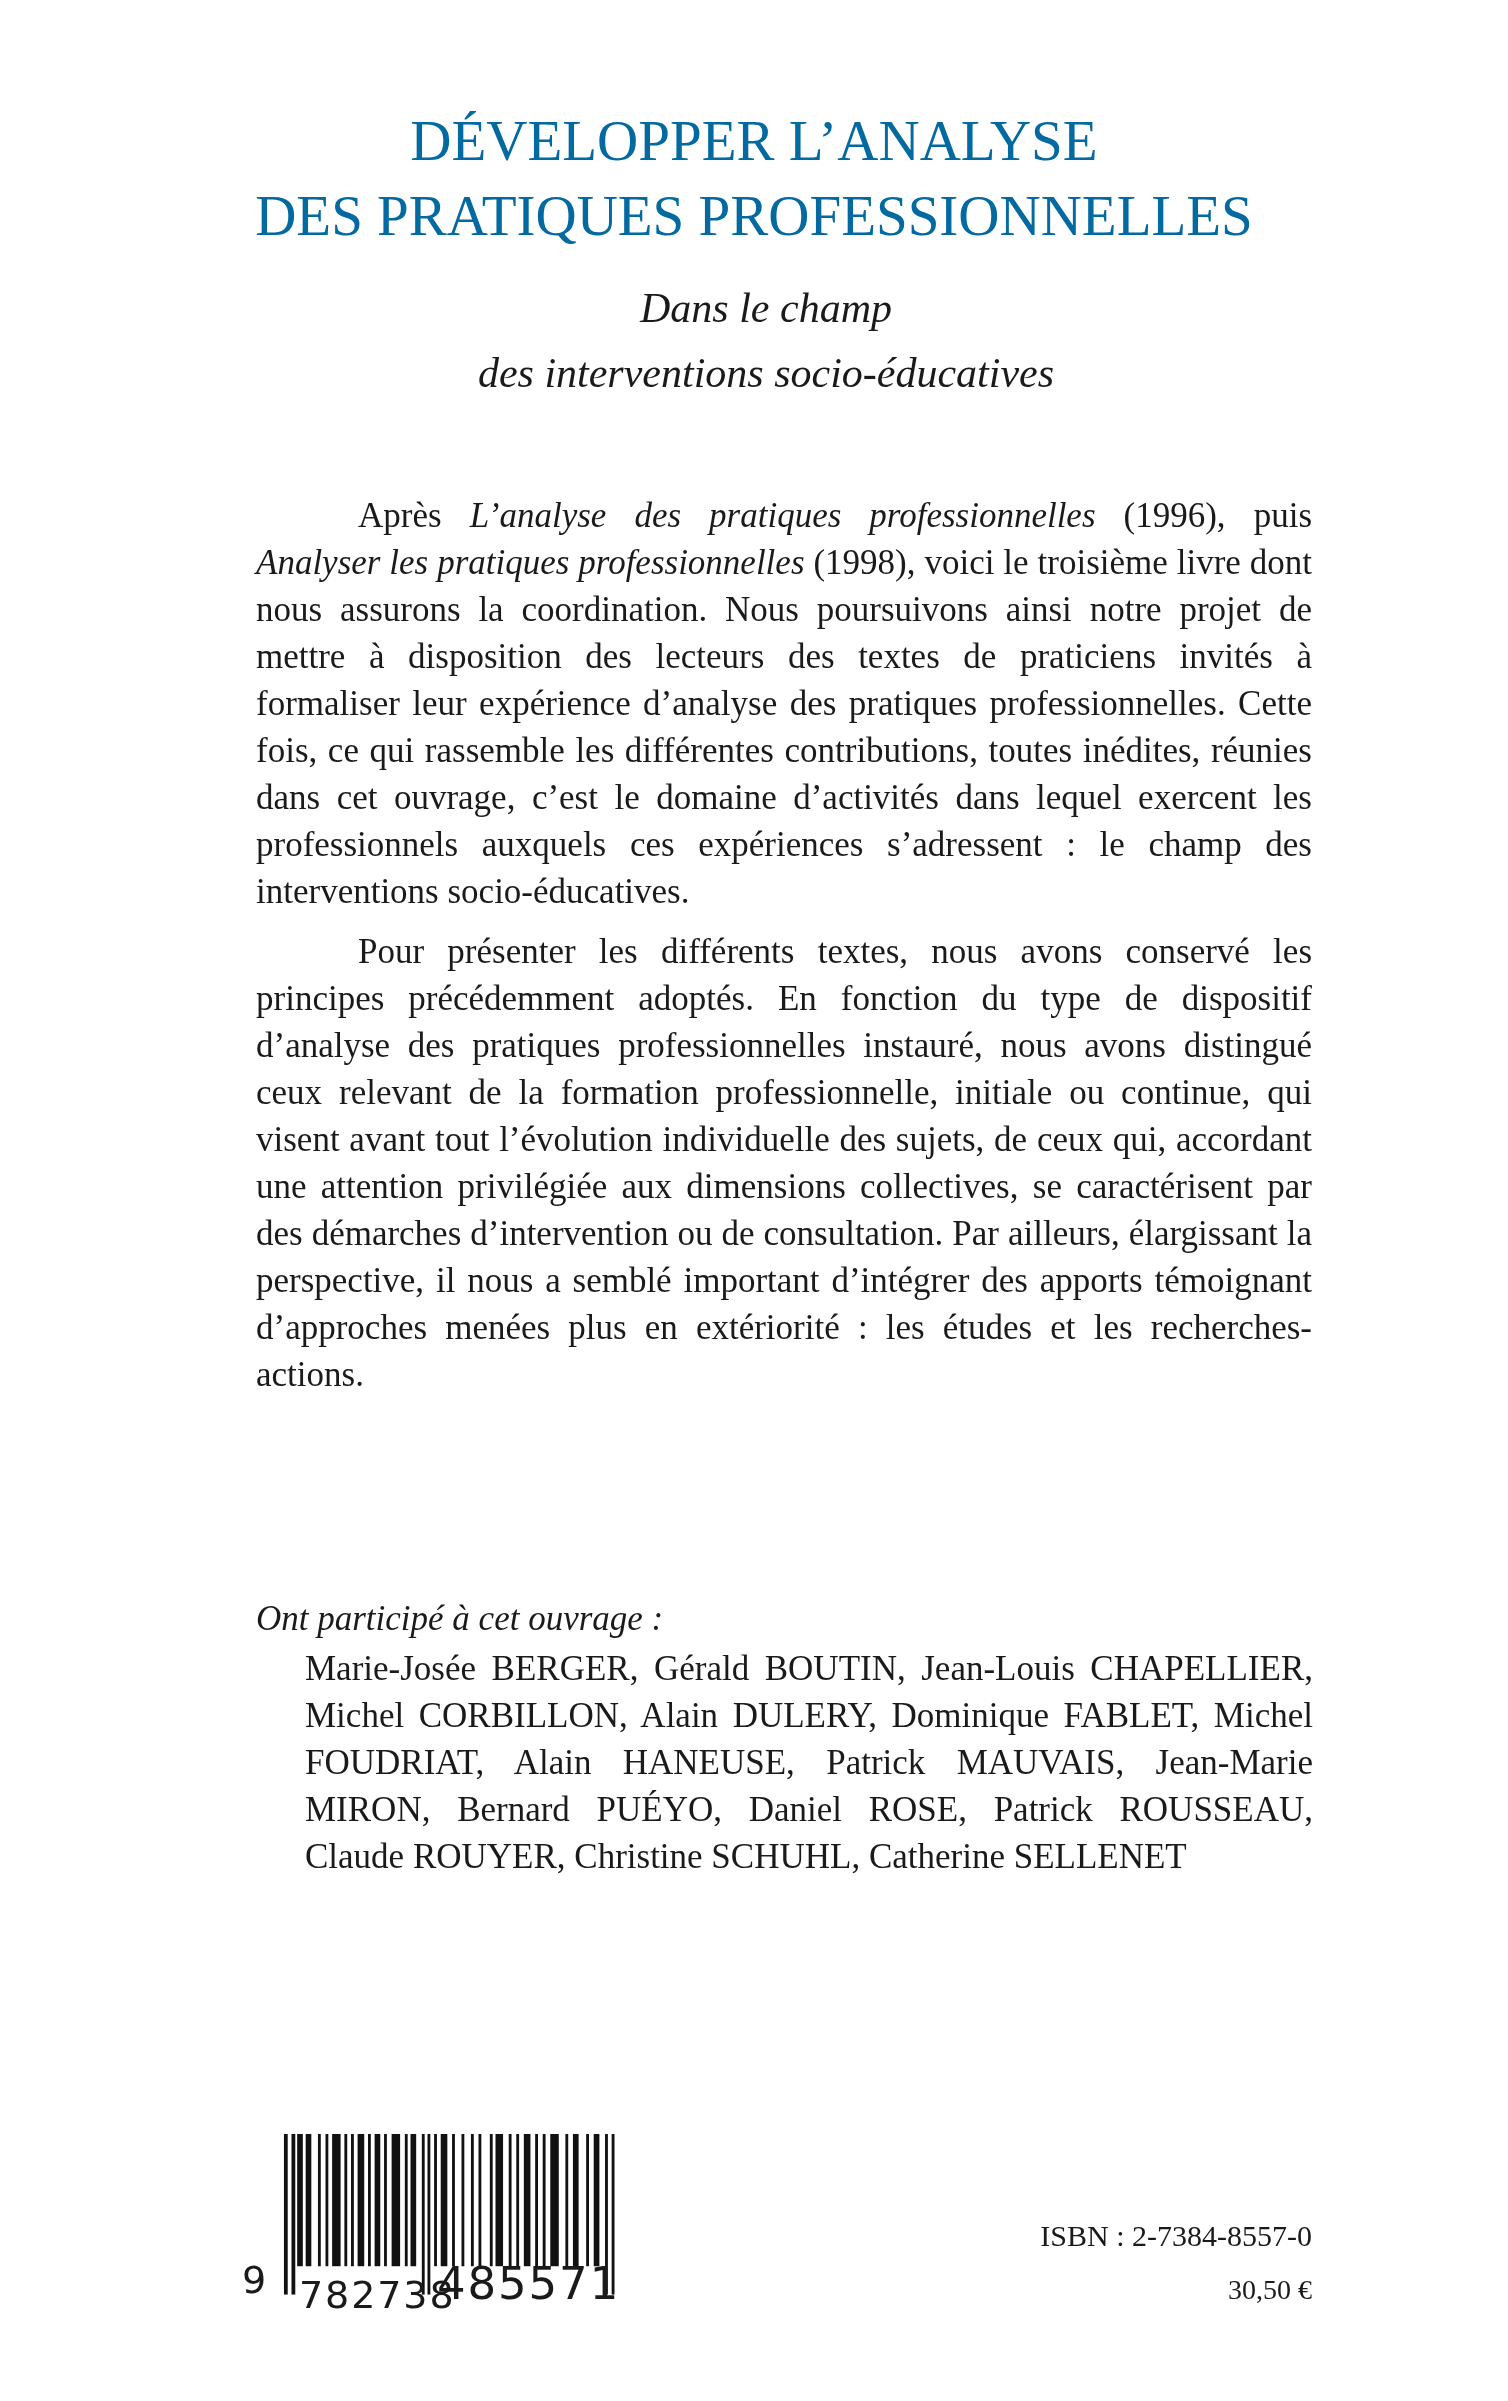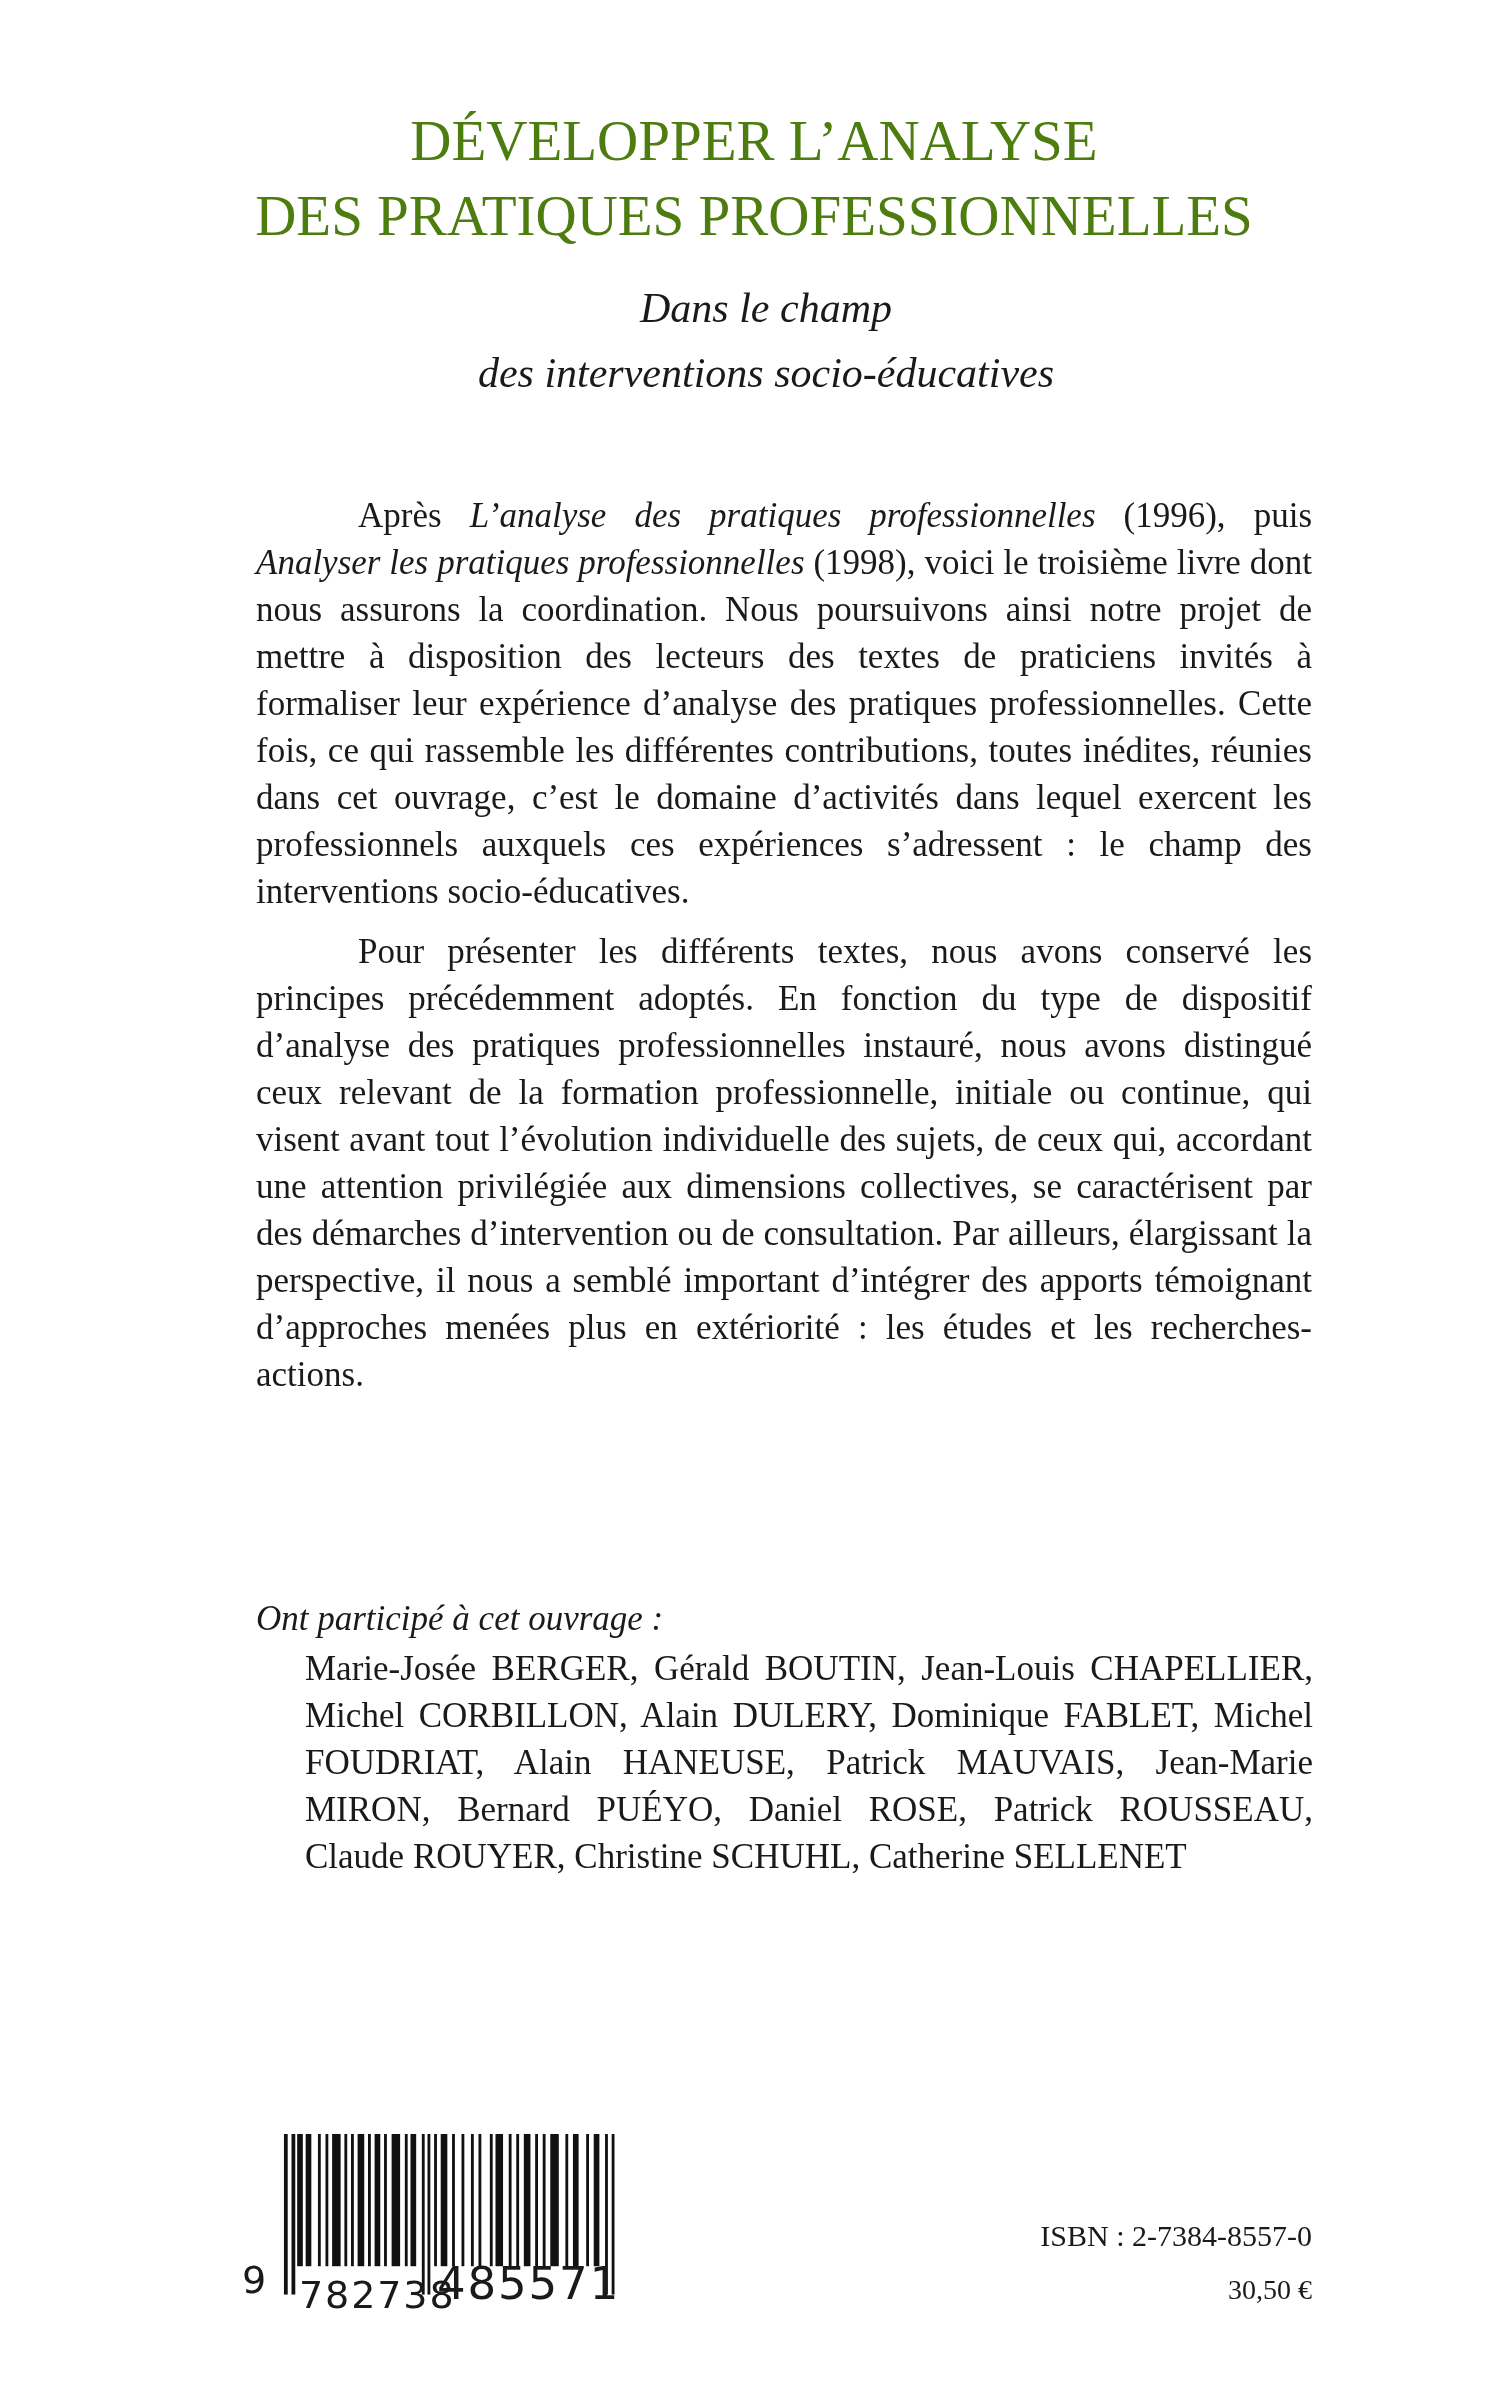--- a/index.html
+++ b/index.html
@@ -1,19 +1,19 @@
 <!DOCTYPE html>
 <html style="font-size:15px"><head>
 <meta charset="utf-8">
 <style>
   html,body{margin:0;padding:0;background:#fff;}
   body{width:1508px;height:2402px;position:relative;overflow:hidden;
        font-family:"Liberation Serif","DejaVu Serif",serif;color:#1a1a1a;}
   .title{position:absolute;left:0;width:1508px;text-align:center;
-         color:#4d7c0f;font-size:57px;letter-spacing:0px;line-height:1;white-space:nowrap;}
+         color:#0369a1;font-size:57px;letter-spacing:0px;line-height:1;white-space:nowrap;}
   .sub{position:absolute;left:0;width:1508px;text-align:center;font-style:italic;
        font-size:42px;line-height:1;color:#1a1a1a;white-space:nowrap;padding-left:12px;}
   .body{position:absolute;left:256px;width:1056px;font-size:35px;line-height:47px;text-align:justify;}
   .body p{margin:0;text-indent:102px;}
   .body p + p{margin-top:13px;}
   i{font-style:italic;}
   .contrib-h{position:absolute;left:256px;top:1599px;font-size:35px;font-style:italic;}
   .contrib{position:absolute;left:305px;top:1645px;width:1008px;font-size:35px;line-height:47px;text-align:justify;}
   .barcode{position:absolute;left:242px;top:2134px;width:388px;height:170px;}
   .isbn{position:absolute;right:196px;top:2219px;font-size:30px;white-space:nowrap;}

